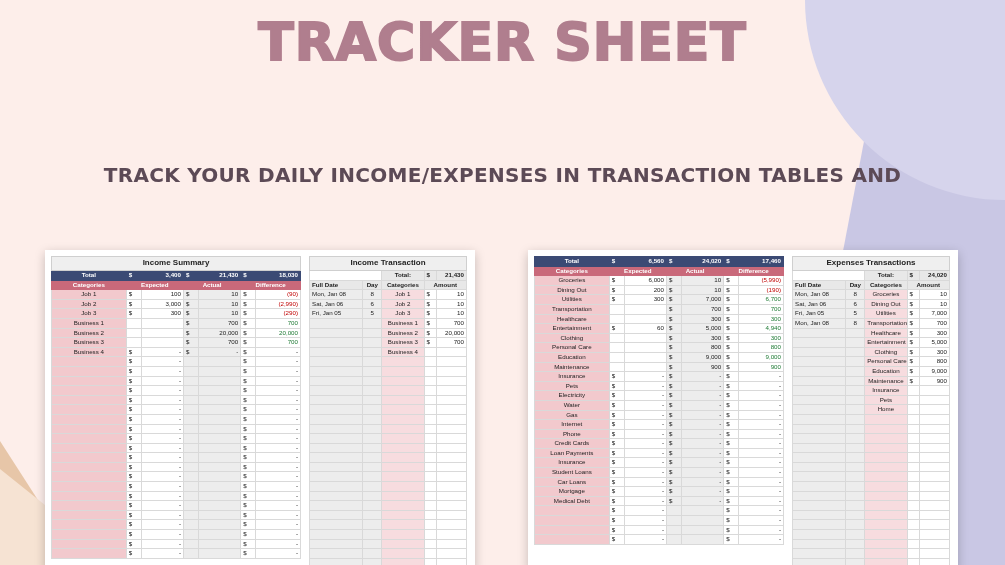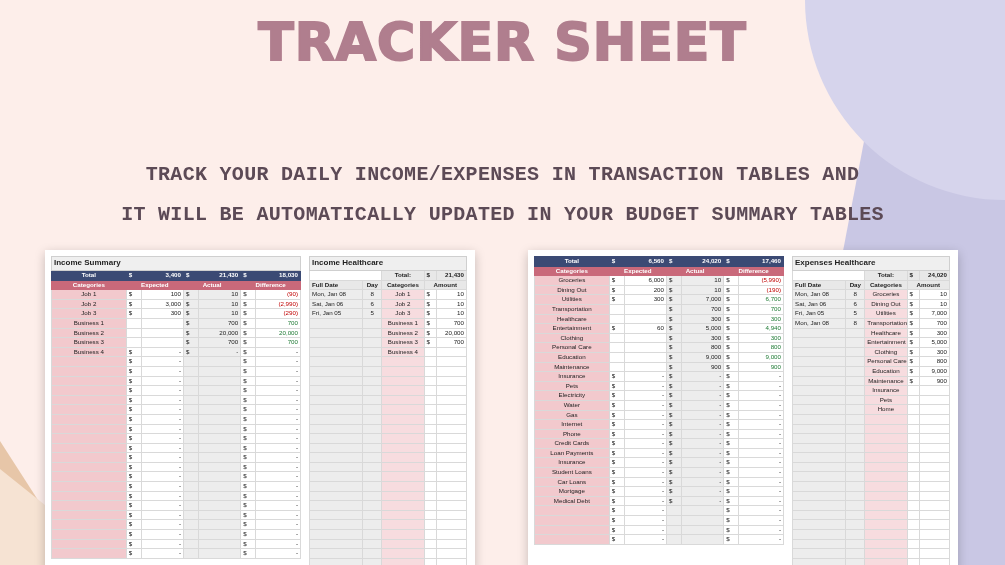--- a/index.html
+++ b/index.html
@@ -48,21 +48,21 @@
   .subtitle{
     position:absolute;left:0;right:0;top:155px;text-align:center;
     color:#5c4a56;
     font-family:"DejaVu Sans", sans-serif;
     font-weight:bold;
     font-size:20px;line-height:40px;
     letter-spacing:.3px;
     text-transform:uppercase;
     z-index:5;
   }
-  .subtitle span{display:block;font-family:Liberation Mono, monospace;}
+  .subtitle span{display:block;}
 
   
   .sheet{
     position:absolute;top:250px;
     background:#fff;
     box-shadow:0 3px 10px rgba(0,0,0,.22);
     padding:6px 6px 0 6px;
     overflow:hidden;
     z-index:4;
   }
@@ -76,21 +76,21 @@
   table{border-collapse:collapse;width:100%;table-layout:fixed;}
   td,th{
     font-size:6.2px;line-height:8.6px;height:8.6px;
     border:.5px solid #d9d9d9;
     padding:0 2px;
     color:#222;
     font-weight:normal;
     overflow:hidden;white-space:nowrap;
   }
   .ttl{
-    background:#efefef;text-align:left;font-weight:bold;
+    background:#efefef;text-align:center;font-weight:bold;
     font-size:8px;height:13px;color:#1f1f1f;border:.5px solid #cfcfcf;
   }
   .hdr-navy{background:#3b4a74;color:#fff;font-weight:bold;text-align:center;border-color:#3b4a74;}
   .hdr-pink{background:#c9697a;color:#fff;font-weight:bold;text-align:center;border-color:#c9697a;}
   .hdr-grey{background:#e8e8e8;font-weight:bold;text-align:left;}
   .rowpink{background:#f2c9cd;}
   .rowpink-lite{background:#f7dcdf;}
   .rowgrey{background:#ededed;}
   .rowwhite{background:#fff;}
   .c{text-align:center;}
@@ -107,21 +107,20 @@
 <div class="bg-shape shape-lavender2"></div>
 <div class="bg-shape shape-tan"></div>
 <div class="bg-shape shape-cream"></div>
 
 <div class="title">
   <span class="l2">Tracker Sheet</span>
 </div>
 
 <div class="subtitle">
   <span>Track your daily income/expenses in transaction tables and</span>
-  <span>it will be automatically updated in your budget summary tables</span>
 </div>
 
 <div class="sheet sheet-left">
   <div class="sheet-inner">
     <div class="tbl-wrap col-summary">
       <table>
         <colgroup>
             <col style="width:30%">
             <col style="width:6%">
             <col style="width:17%">
@@ -408,21 +407,21 @@
       <table>
         <colgroup>
             <col style="width:34%">
             <col style="width:12%">
             <col style="width:27%">
             <col style="width:8%">
             <col style="width:19%">
           </colgroup>
         <tbody id="income-trans-body">
             <tr>
-              <td class="ttl" colspan="5">Income Healthcare</td>
+              <td class="ttl" colspan="5">Income Transaction</td>
             </tr>
             <tr>
               <td class="rowwhite" colspan="2"></td>
               <td class="hdr-grey c">Total:</td>
               <td class="hdr-grey dollar">$</td>
               <td class="hdr-grey num">21,430</td>
             </tr>
             <tr>
               <td class="hdr-grey l">Full Date</td>
               <td class="hdr-grey c">Day</td>
@@ -926,21 +925,21 @@
       <table>
         <colgroup>
             <col style="width:34%">
             <col style="width:12%">
             <col style="width:27%">
             <col style="width:8%">
             <col style="width:19%">
           </colgroup>
         <tbody id="exp-trans-body">
             <tr>
-              <td class="ttl" colspan="5">Expenses Healthcare</td>
+              <td class="ttl" colspan="5">Expenses Transactions</td>
             </tr>
             <tr>
               <td class="rowwhite" colspan="2"></td>
               <td class="hdr-grey c">Total:</td>
               <td class="hdr-grey dollar">$</td>
               <td class="hdr-grey num">24,020</td>
             </tr>
             <tr>
               <td class="hdr-grey l">Full Date</td>
               <td class="hdr-grey c">Day</td>

